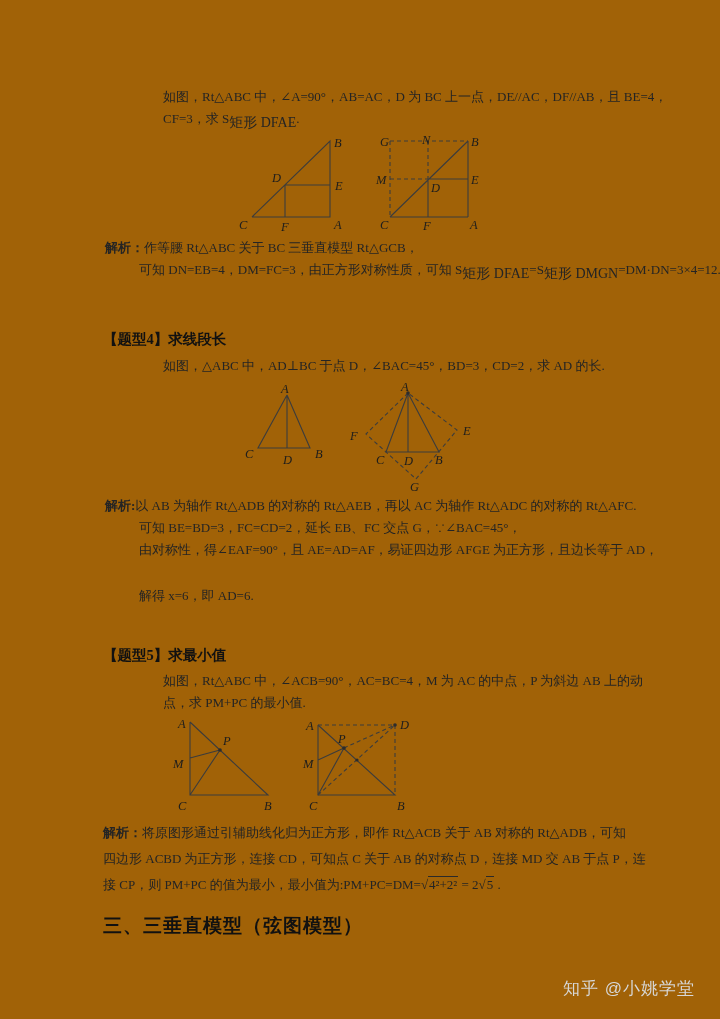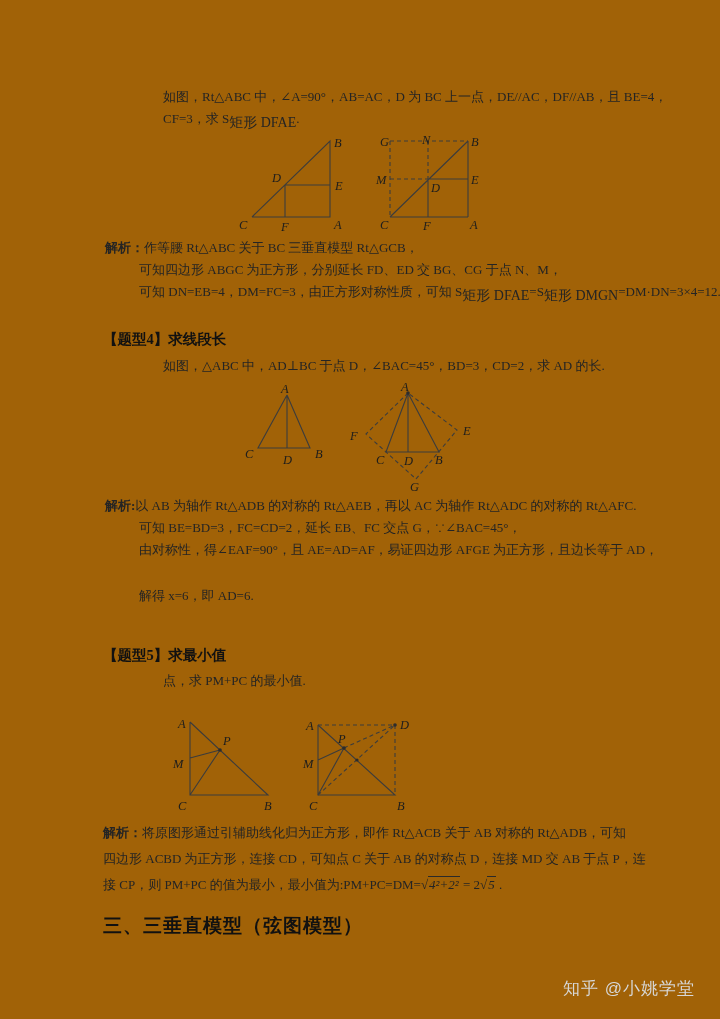--- a/index.html
+++ b/index.html
@@ -7,21 +7,21 @@
     position:relative;width:720px;height:1019px;background:#a16207;overflow:hidden;
     font-family:"Liberation Serif","DejaVu Serif",serif;
     color:#242424;font-size:13px;padding-left:15px;
   }
   .abs{position:absolute;white-space:nowrap;}
   .lh{line-height:22px;}
   .b{font-weight:bold;}
   .heading{font-weight:bold;font-size:14.5px;color:#111;}
   .hang{padding-left:34px;}
   .sub{font-size:14px;vertical-align:-4px;}
-  .ovl{border-top:1px solid #2a2a2a;padding:0 1px;font-style:italic;}
+  .ovl{border-top:1px solid #2a2a2a;padding:0 1px;}
   .mt1{margin-top:5px;}
   .mt2{margin-top:24px;}
   .sol3line{line-height:26px;}
   .watermark{
     color:#d7d7d7;font-size:17px;letter-spacing:1px;
     font-family:"Liberation Sans","DejaVu Sans",sans-serif;
     text-align:center;
   }
   svg{position:absolute;overflow:visible;}
   svg .edge{stroke:#3c3c3c;stroke-width:1.1;fill:none;}
@@ -61,21 +61,20 @@
       <text x="230" y="102">C</text>
       <text x="273" y="103">F</text>
       <text x="320" y="102">A</text>
     </g>
   </svg>
 
   <div class="abs lh" style="left:105px;top:237px;">
     <div>
       <span class="b">解析：</span><span>作等腰 Rt△ABC 关于 BC 三垂直模型 Rt△GCB，</span>
     </div>
-    <div class="hang">可知四边形 ABGC 为正方形，分别延长 FD、ED 交 BG、CG 于点 N、M，</div>
     <div class="hang"><span>可知 DN=EB=4，DM=FC=3，由正方形对称性质，可知 S</span><span class="sub">矩形 DFAE</span><span>=S</span><span class="sub">矩形 DMGN</span><span>=DM·DN=3×4=12.</span></div>
   </div>
 
   <div class="abs heading" style="left:103px;top:330px;">【题型4】求线段长</div>
   <div class="abs" style="left:163px;top:357px;">如图，△ABC 中，AD⊥BC 于点 D，∠BAC=45°，BD=3，CD=2，求 AD 的长.</div>
 
   <svg style="left:230px;top:382px;" width="250" height="120" viewBox="0 0 250 120">
     <g>
       <path class="edge" d="M57 13 L28 66 H80 L57 13 M57 13 V66"></path>
       <text x="51" y="11">A</text>
@@ -101,20 +100,21 @@
     <div>
       <span class="b">解析:</span><span>以 AB 为轴作 Rt△ADB 的对称的 Rt△AEB，再以 AC 为轴作 Rt△ADC 的对称的 Rt△AFC.</span>
     </div>
     <div class="hang">可知 BE=BD=3，FC=CD=2，延长 EB、FC 交点 G，∵∠BAC=45°，</div>
     <div class="hang">由对称性，得∠EAF=90°，且 AE=AD=AF，易证四边形 AFGE 为正方形，且边长等于 AD，</div>
     <div class="hang mt2">解得 x=6，即 AD=6.</div>
   </div>
 
   <div class="abs heading" style="left:103px;top:646px;">【题型5】求最小值</div>
   <div class="abs lh" style="left:163px;top:670px;">
+    <div>如图，Rt△ABC 中，∠ACB=90°，AC=BC=4，M 为 AC 的中点，P 为斜边 AB 上的动</div>
     <div>点，求 PM+PC 的最小值.</div>
   </div>
 
   <svg style="left:165px;top:712px;" width="285" height="104" viewBox="0 0 285 104">
     <g>
       <path class="edge" d="M25 10 V83 H103 L25 10 M25 46 L55 38 M25 83 L55 38"></path>
       <circle class="dot" cx="55" cy="38" r="1.8"></circle>
       <text x="13" y="16">A</text>
       <text x="58" y="33">P</text>
       <text x="8" y="56">M</text>

